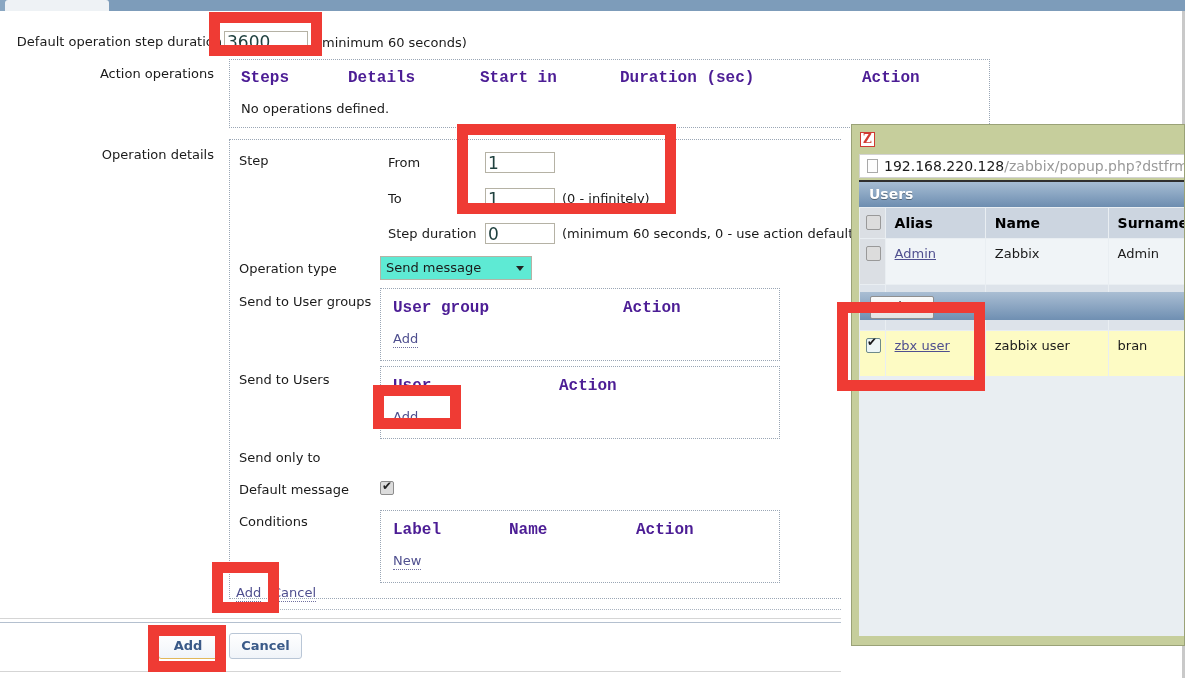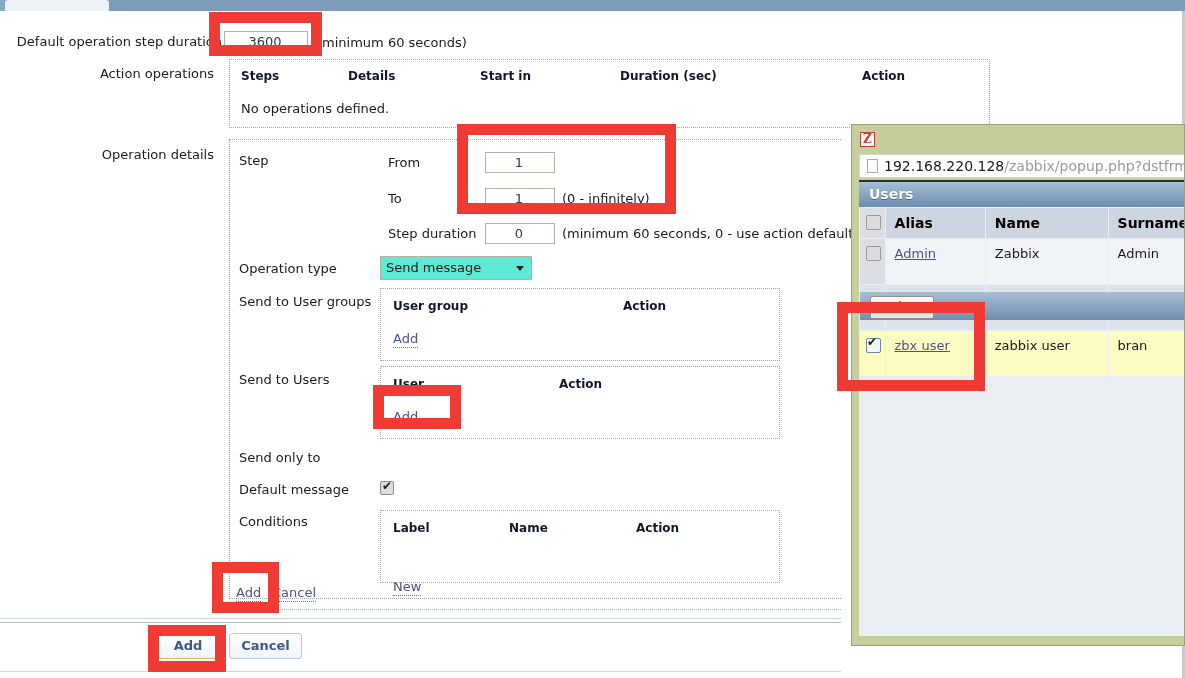--- a/index.html
+++ b/index.html
@@ -60,23 +60,23 @@
     color: #1a1a1a;
     white-space: nowrap;
   }
 
   .textbox {
     position: absolute;
     box-sizing: border-box;
     border: 1px solid #b5b2a5;
     background: #ffffff;
     font-family: "DejaVu Sans", "Liberation Sans", sans-serif;
-    font-size: 13px;
+    font-size: 17px;
     color: #20413f;
-    text-align: center;
+    text-align: left;
     padding: 2px 4px 2px 2px;
     height: 21px;
     line-height: 16px;
   }
 
   .hinttext {
     position: absolute;
     font-size: 13px;
     color: #1a1a1a;
     white-space: nowrap;
@@ -85,23 +85,24 @@
   .dotted-box {
     position: absolute;
     box-sizing: border-box;
     border: 1px dotted #9aa6b5;
     background: #ffffff;
   }
 
   .colhead {
     position: absolute;
     font-weight: bold;
-    font-size: 12px;
-    color: #0f172a;
-    white-space: nowrap;
+    font-size: 16px;
+    color: #4c1d95;
+    white-space: nowrap;
+    font-family: Liberation Mono, monospace;
   }
 
   .bodytext {
     position: absolute;
     font-size: 13px;
     color: #1a1a1a;
     white-space: nowrap;
   }
 
   .linklike {
@@ -403,21 +404,21 @@
   <div class="bodytext" style="left:239px; top:439px;">Send only to</div>
 
   <div class="bodytext" style="left:239px; top:471px;">Default message</div>
   <div class="checkbox-on" style="left:380px; top:470px;"></div>
 
   <div class="bodytext" style="left:239px; top:503px;">Conditions</div>
   <div class="dotted-box" style="left:380px; top:499px; width:400px; height:73px;">
     <div class="colhead" style="left:12px; top:10px;">Label</div>
     <div class="colhead" style="left:128px; top:10px;">Name</div>
     <div class="colhead" style="left:255px; top:10px;">Action</div>
-    <div class="linklike" style="left:12px; top:42px;margin-top:26px;">New</div>
+    <div class="linklike" style="left:12px; top:42px;">New</div>
   </div>
 
   <div class="linklike" style="left:236px; top:574px;">Add</div>
   <div class="linklike" style="left:272px; top:574px;">Cancel</div>
 
   <div class="dotted-hr" style="left:229px; top:598px; width:612px;"></div>
 
   <div class="sep-line" style="left:0px; top:607px; width:841px; background:#d5d5d5;"></div>
   <div class="sep-line" style="left:0px; top:611px; width:841px; background:#b4c0cf;"></div>
   <div class="btn primary" style="left:158px; top:622px; width:60px;">Add</div>

